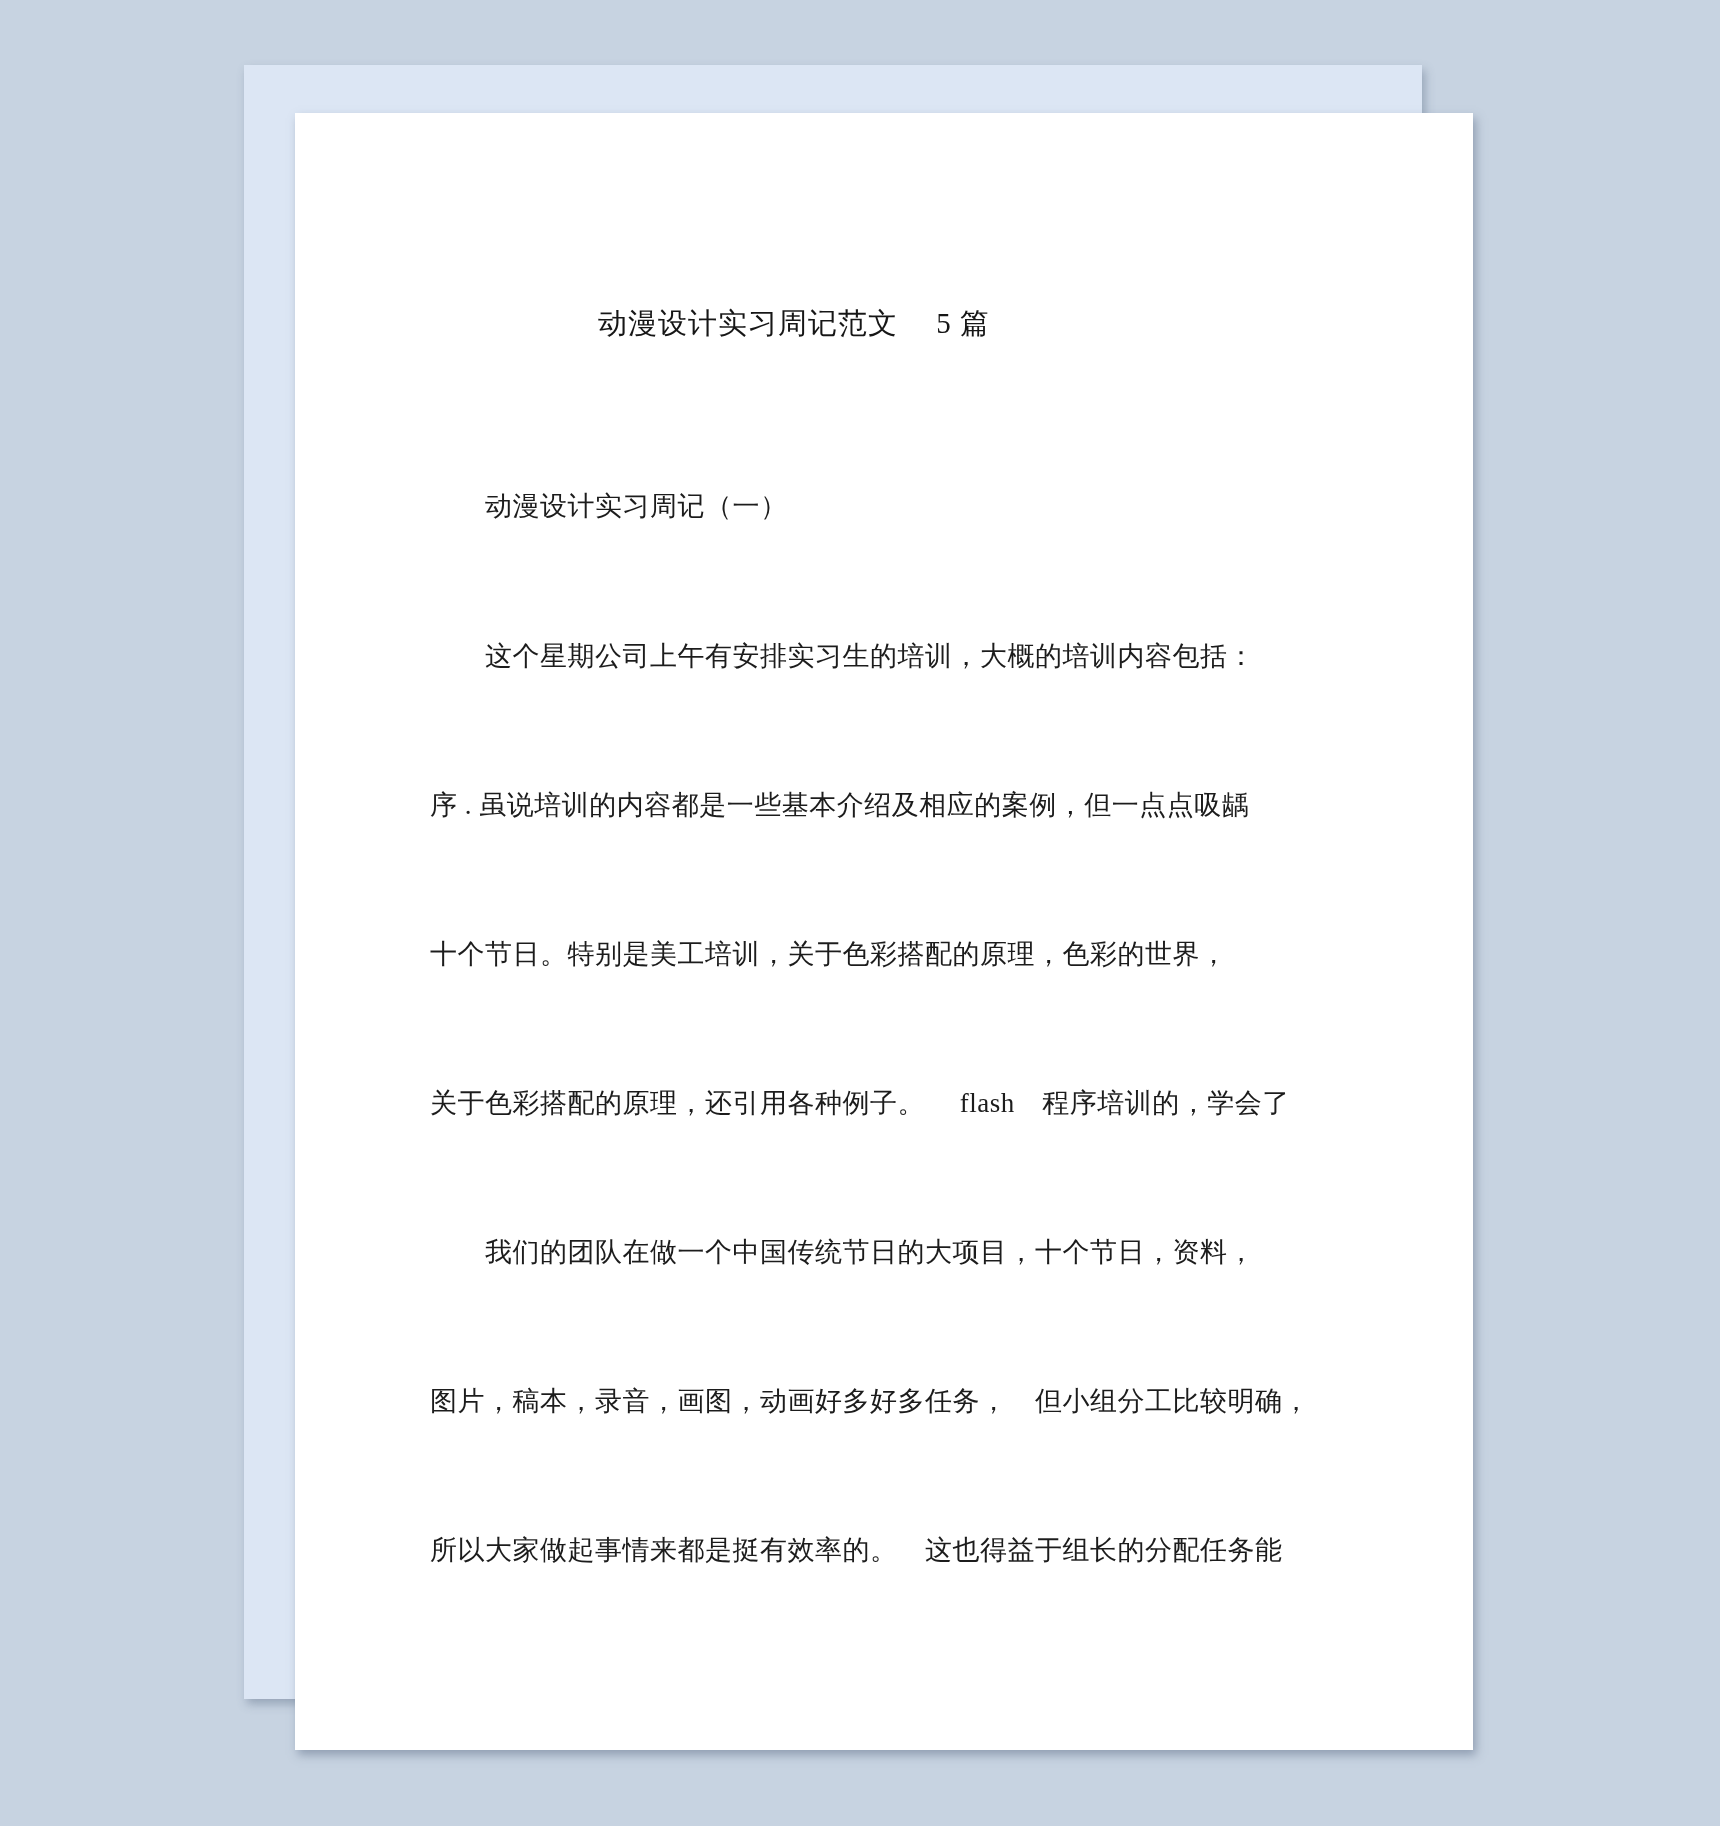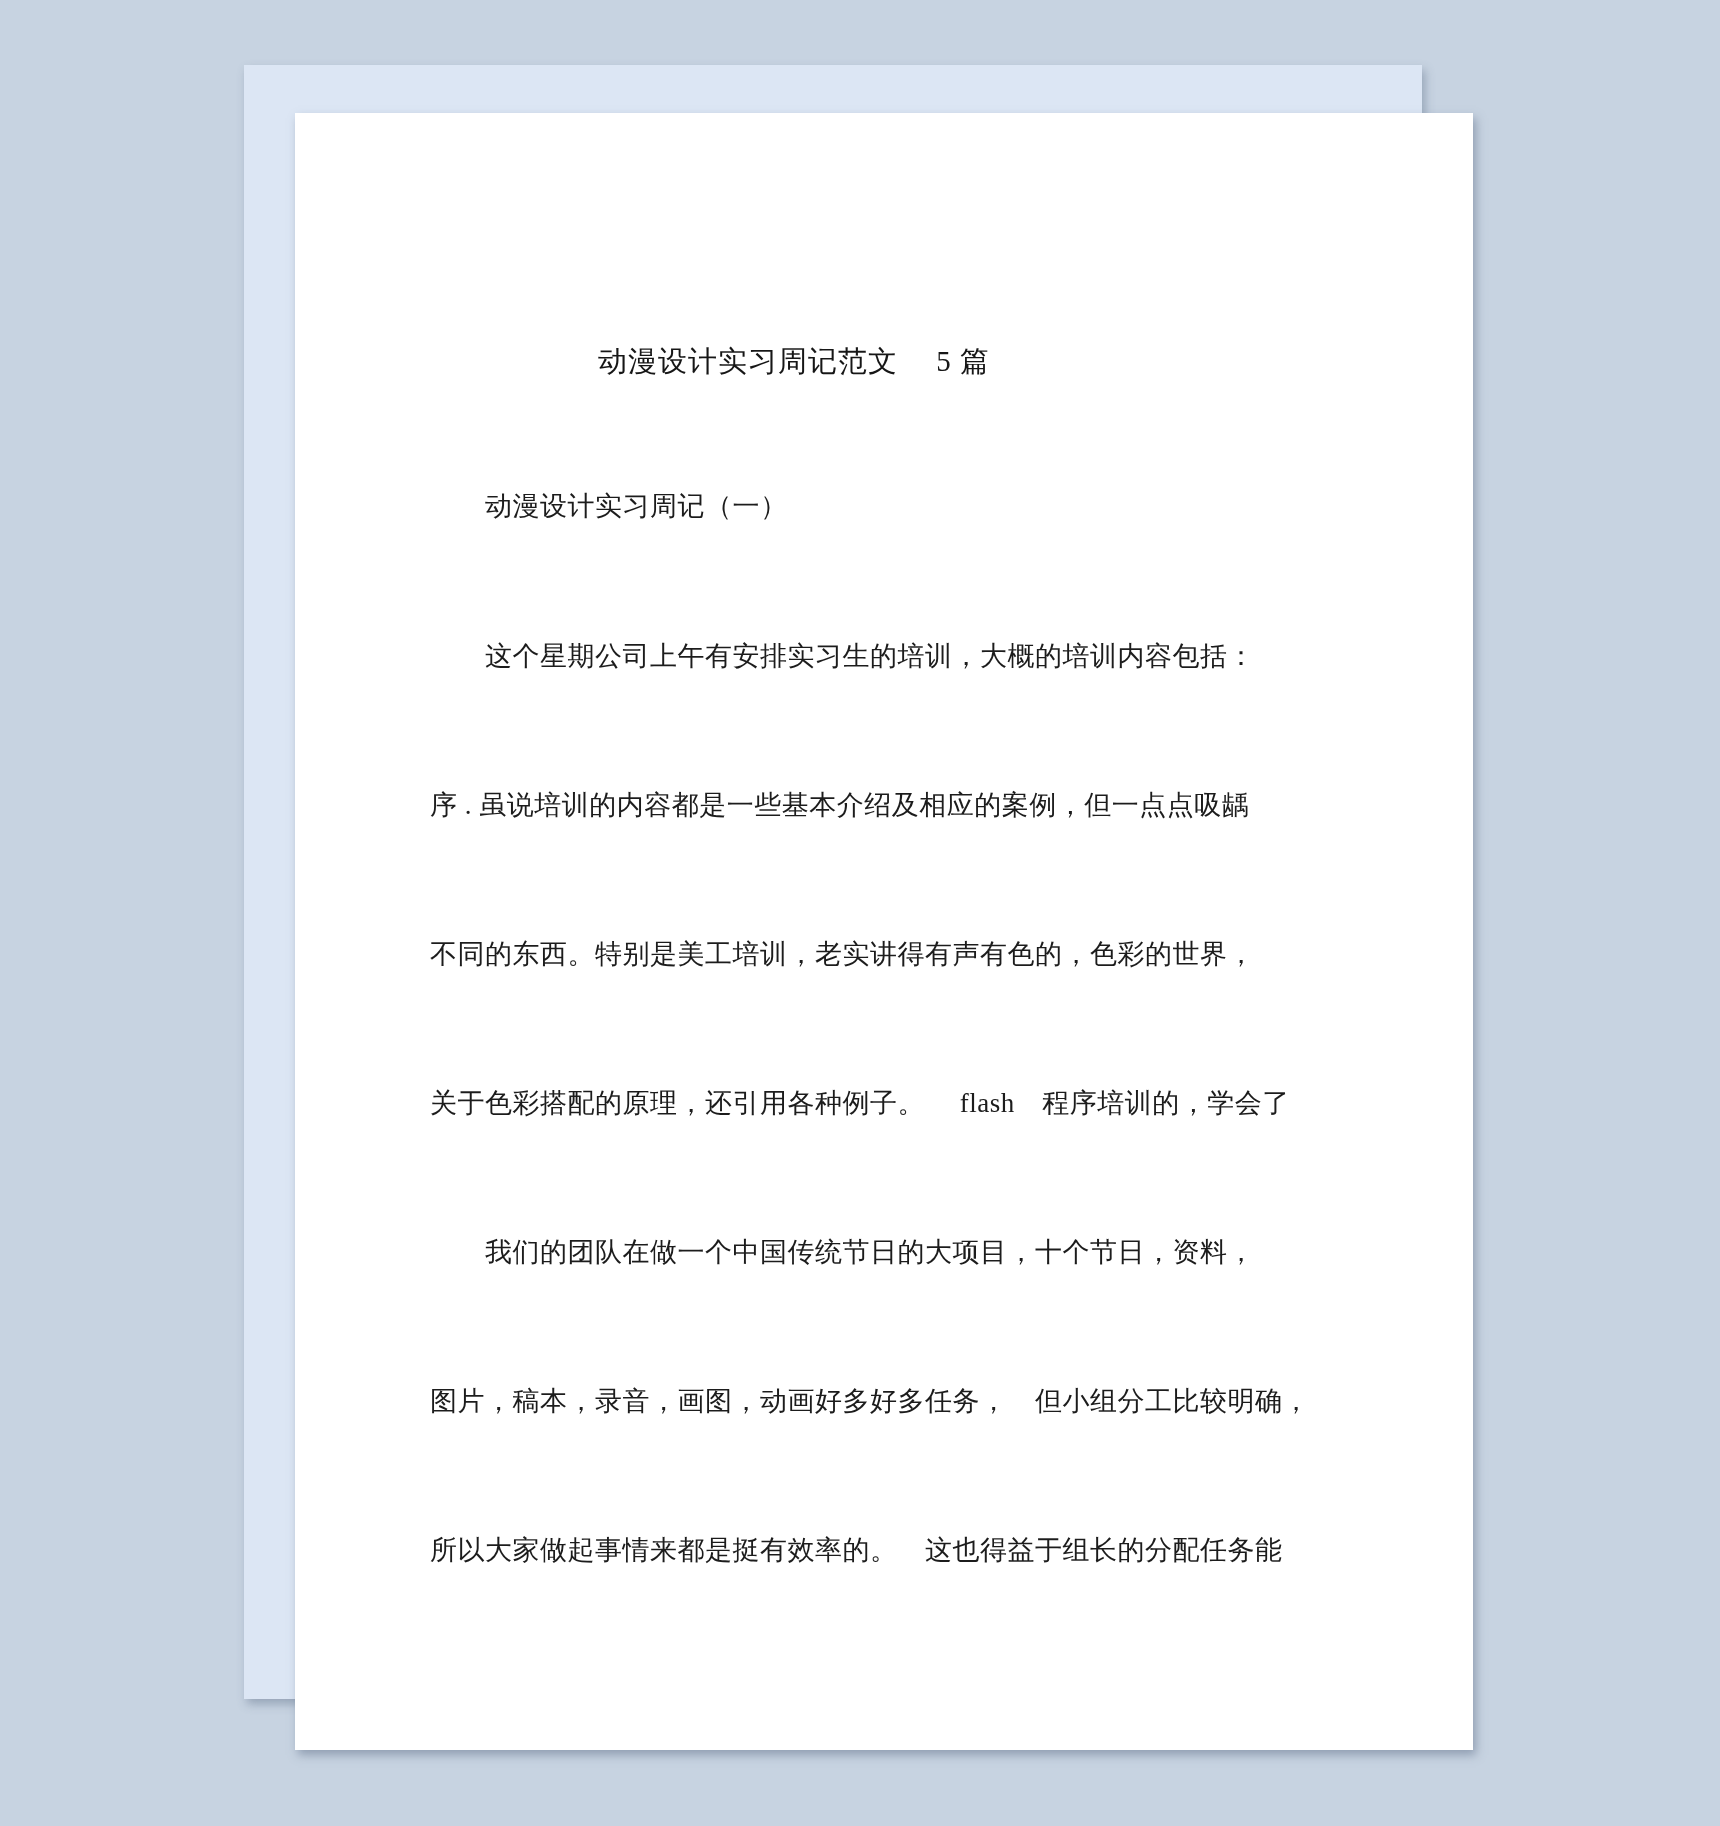--- a/index.html
+++ b/index.html
@@ -34,21 +34,20 @@
   }
   .doc-title {
     position: absolute;
     left: 303px;
     top: 189px;
     font-size: 29px;
     line-height: 42px;
     color: #161616;
     letter-spacing: 1px;
     white-space: pre;
-    margin-top: 38px;
   }
   .doc-body {
     position: absolute;
     left: 135px;
     top: 270px;
     width: 900px;
     font-size: 27px;
     line-height: 49.7px;
     color: #1c1c1c;
     white-space: pre-wrap;
@@ -62,21 +61,21 @@
 <body>
 
 <div class="back-page"></div>
 
 <div class="page">
   <div class="doc-title">动漫设计实习周记范文　 5 篇</div>
   <div class="doc-body">
     <div class="doc-line">　　动漫设计实习周记（一）</div>
     <div class="doc-line">　　这个星期公司上午有安排实习生的培训，大概的培训内容包括：</div>
     <div class="doc-line">序 . 虽说培训的内容都是一些基本介绍及相应的案例，但一点点吸龋</div>
-    <div class="doc-line">不同的东西。特别是美工培训，老实讲得有声有色的，色彩的世界，</div>
+    <div class="doc-line">十个节日。特别是美工培训，关于色彩搭配的原理，色彩的世界，</div>
     <div class="doc-line">关于色彩搭配的原理，还引用各种例子。　 flash　程序培训的，学会了</div>
     <div class="doc-line">　　我们的团队在做一个中国传统节日的大项目，十个节日，资料，</div>
     <div class="doc-line">图片，稿本，录音，画图，动画好多好多任务，　但小组分工比较明确，</div>
     <div class="doc-line">所以大家做起事情来都是挺有效率的。　这也得益于组长的分配任务能</div>
     
     
     
     
     
     

